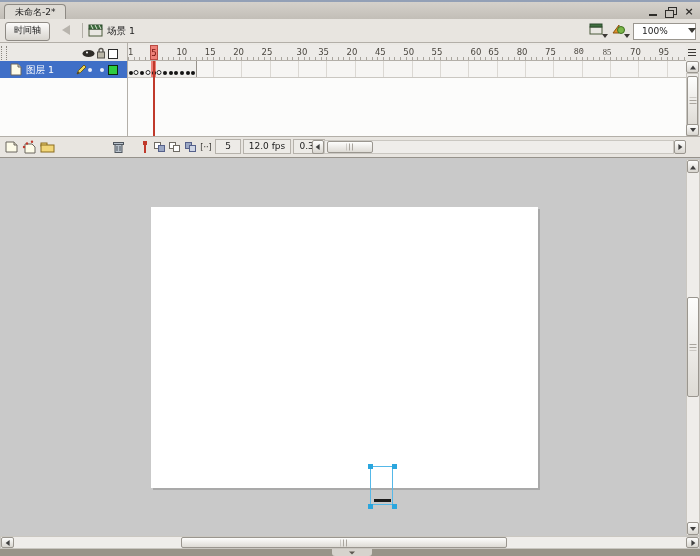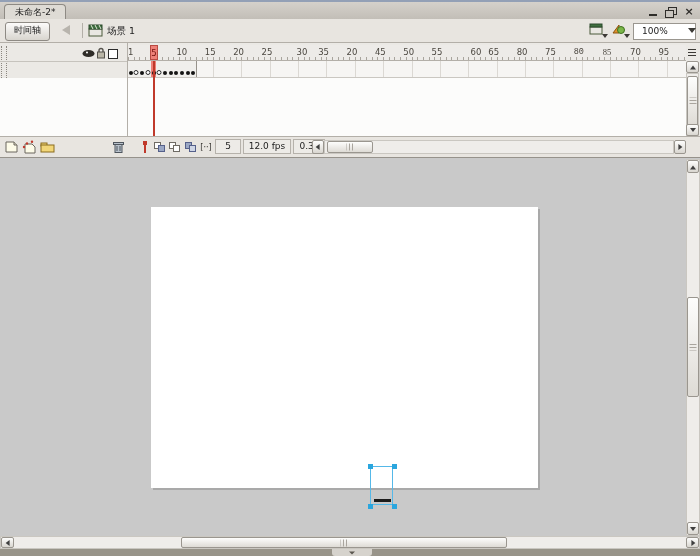--- a/index.html
+++ b/index.html
@@ -150,20 +150,34 @@
         <ellipse cx="6.5" cy="4.5" rx="6" ry="3.6" fill="#2f2c28"></ellipse>
           <circle cx="5" cy="3.5" r="1" fill="#fff"></circle>
       </svg>
       <svg class="abs" style="left:96px;top:2px" width="10" height="12">
         <path d="M3 5 V3.5 A2 2 0 0 1 7 3.5 V5" fill="none" stroke="#55524c" stroke-width="1.4"></path>
         <rect x="1.5" y="5" width="7" height="6" fill="#b9b5a6" stroke="#55524c"></rect>
       </svg>
       <div class="abs" id="col-outline-icon"></div>
     </div>
 
+    <div class="abs" id="layer-row" style="background: rgb(63, 111, 199);">
+      <svg class="abs" style="left:10px;top:2px" width="12" height="13">
+        <path d="M1 1 H8 L11 4 V12 H1 Z" fill="#fdfbe8" stroke="#6b675f"></path>
+        <path d="M8 1 L8 4 L11 4" fill="#d9d5c0" stroke="#6b675f"></path>
+      </svg>
+      <div class="abs" id="layer-name">图层 1</div>
+      <svg class="abs" style="left:75px;top:3px" width="12" height="12">
+        <polygon points="2,10 3.5,6.5 9,1 11,3 5.5,8.5" fill="#f0d75a" stroke="#6b5a1a"></polygon>
+        <polygon points="2,10 3,7.6 4.4,9" fill="#3a342a"></polygon>
+      </svg>
+      <div class="abs vis-dot" style="left:88px"></div>
+      <div class="abs vis-dot" style="left:100px"></div>
+      <div class="abs" id="outline-swatch" style="background: rgb(46, 204, 64);"></div>
+    </div>
 
     <div class="abs" id="tl-leftblank"></div>
 
     <div class="abs" id="frames-clip">
       <div class="abs" id="ruler">
           <span class="tick" style="left: 0px;"></span>
           <span class="tick" style="left: 5.67px;"></span>
           <span class="tick" style="left: 11.34px;"></span>
           <span class="tick" style="left: 17.01px;"></span>
           <span class="tick" style="left: 22.68px;"></span>

